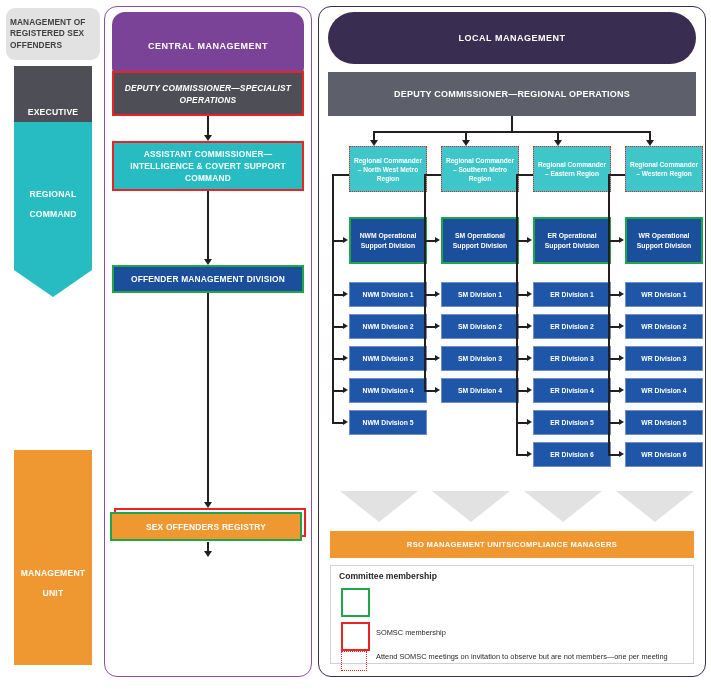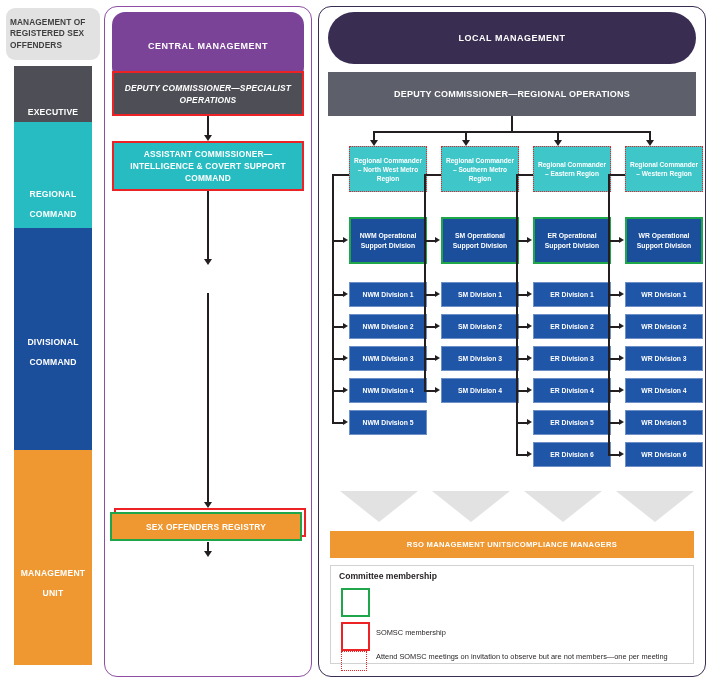--- a/index.html
+++ b/index.html
@@ -128,45 +128,40 @@
     <div class="txt" style="top:36px;">EXECUTIVE COMMAND</div>
   </div>
 
   <div class="chev chev-reg">
     <svg class="body" width="78" height="175" viewBox="0 0 78 175">
       <polygon points="0,0 78,0 78,148 39,175 0,148" fill="#27bcc2"></polygon>
     </svg>
     <div class="txt" style="top:62px;">REGIONAL COMMAND</div>
   </div>
 
-  <div class="chev chev-div">
-    <svg class="body" width="78" height="290" viewBox="0 0 78 290">
-      <polygon points="0,0 78,0 78,263 39,290 0,263" fill="#1b4f9c"></polygon>
-    </svg>
-    <div class="txt" style="top:104px;">DIVISIONAL COMMAND</div>
-  </div>
 
   <div class="chev chev-mgmt">
     <svg class="body" width="78" height="215" viewBox="0 0 78 215">
       <polygon points="0,0 78,0 78,215 0,215" fill="#ef9731"></polygon>
     </svg>
     <div class="txt" style="top:113px;">MANAGEMENT UNIT</div>
   </div>
 
   <div class="abs panel-central"></div>
   <div class="abs hdr-central">CENTRAL MANAGEMENT</div>
 
   <div class="abs cbox b-dcso">DEPUTY COMMISSIONER—SPECIALIST OPERATIONS</div>
   <div class="vline" style="left:207px;top:116px;height:20px;"></div>
   <div class="varrow" style="left:203.5px;top:135px;"></div>
 
   <div class="abs cbox b-acics">ASSISTANT COMMISSIONER—INTELLIGENCE &amp; COVERT SUPPORT COMMAND</div>
   <div class="vline" style="left:207px;top:191px;height:68px;"></div>
   <div class="varrow" style="left:203.5px;top:259px;"></div>
 
+  <div class="abs cbox b-omd">OFFENDER MANAGEMENT DIVISION</div>
   <div class="vline" style="left:207px;top:293px;height:209px;"></div>
   <div class="varrow" style="left:203.5px;top:502px;"></div>
 
   <div class="abs b-sor-wrap">
     <div class="abs b-sor-red"></div>
     <div class="abs b-sor-grn cbox">SEX OFFENDERS REGISTRY</div>
   </div>
   <div class="vline" style="left:207px;top:542px;height:10px;"></div>
   <div class="varrow" style="left:203.5px;top:551px;"></div>
 

